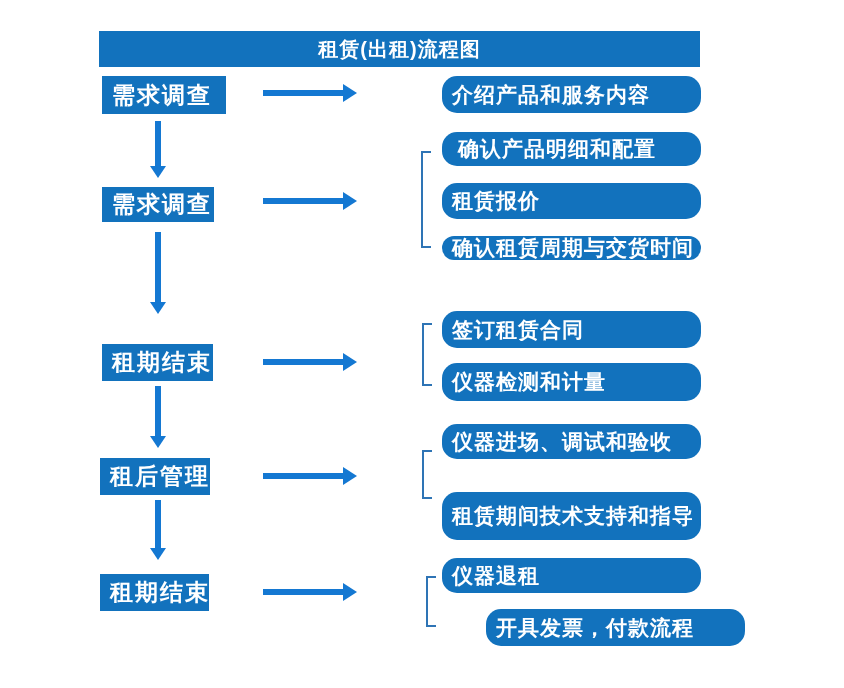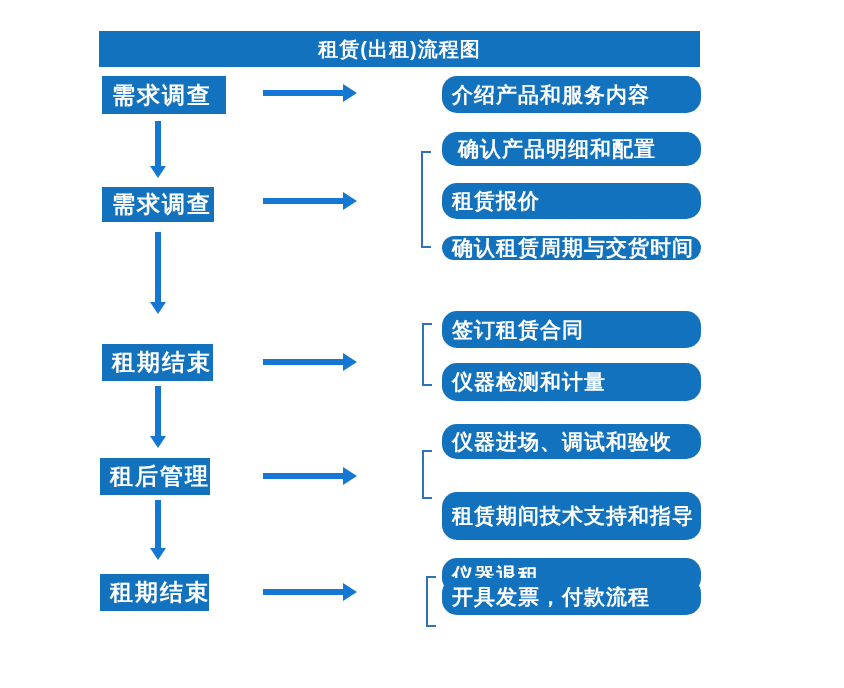--- a/index.html
+++ b/index.html
@@ -136,15 +136,15 @@
 
   <div class="detail-box" style="top:76px;  height:37px;">介绍产品和服务内容</div>
   <div class="detail-box" style="top:132px; height:34px;padding-left:16px;">确认产品明细和配置</div>
   <div class="detail-box" style="top:183px; height:36px;">租赁报价</div>
   <div class="detail-box" style="top:236px; height:24px;">确认租赁周期与交货时间</div>
   <div class="detail-box" style="top:311px; height:37px;">签订租赁合同</div>
   <div class="detail-box" style="top:363px; height:38px;">仪器检测和计量</div>
   <div class="detail-box" style="top:424px; height:35px;">仪器进场、调试和验收</div>
   <div class="detail-box" style="top:492px; height:48px;">租赁期间技术支持和指导</div>
   <div class="detail-box" style="top:558px; height:35px;">仪器退租</div>
-  <div class="detail-box" style="top:578px; height:37px;">开具发票，付款流程</div>
+  <div class="detail-box" style="top:609px; height:37px;margin-left:44px;">开具发票，付款流程</div>
 
 </div>
 
 </body></html>

